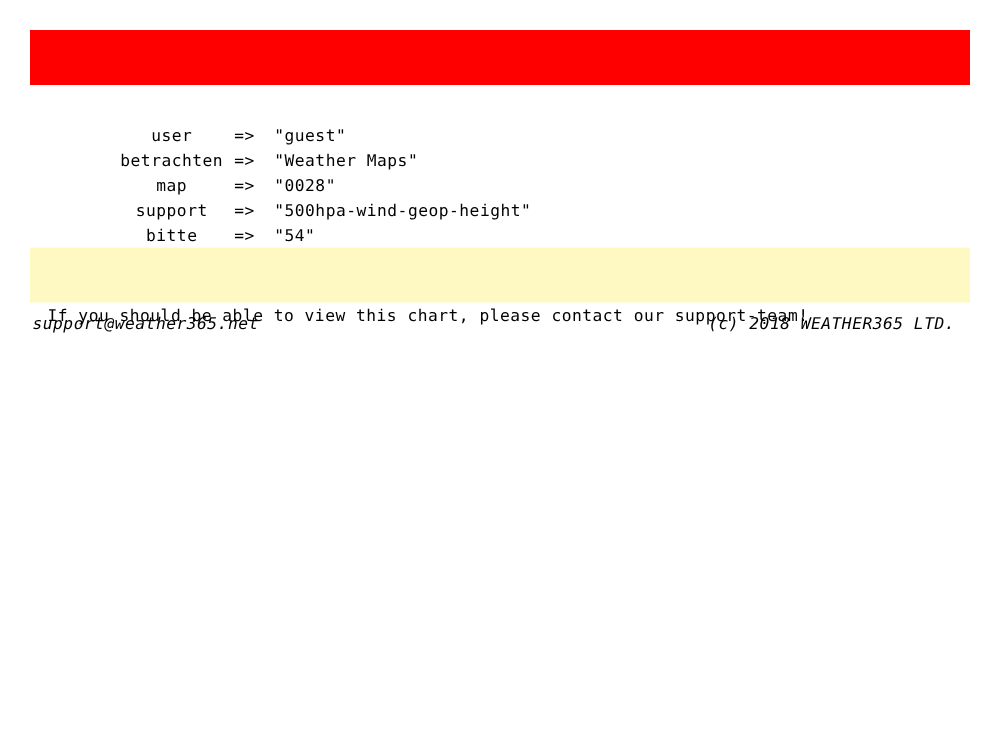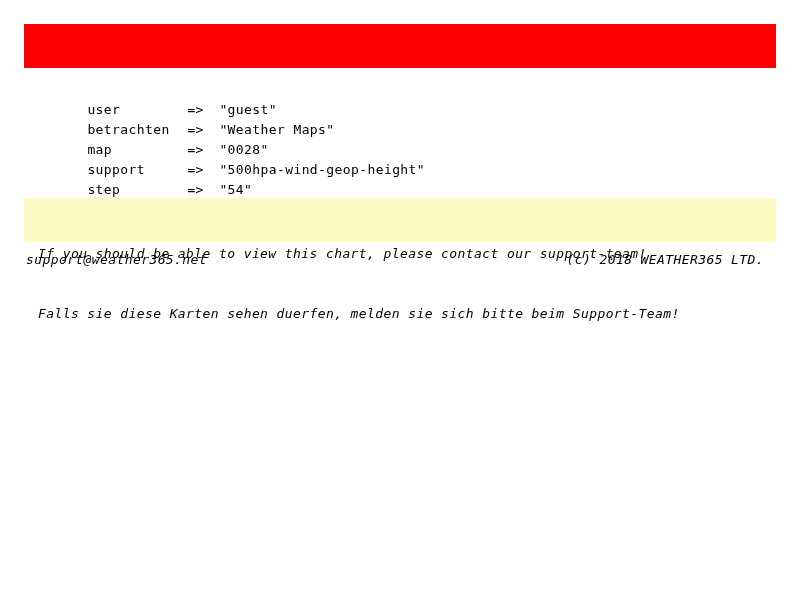--- a/index.html
+++ b/index.html
@@ -46,41 +46,41 @@
   .banner-ok {
     top: 198px;
     background: #fef9c3;
     color: #000000;
     height: 44px;
   }
 
   .banner-line {
     display: block;
     letter-spacing: 0.4px;
-    font-style: italic;
   }
 
   .params {
     position: absolute;
     left: 38px;
     top: 80px;
     font-size: 13px;
     line-height: 20px;
   }
 
   .param-row {
     display: block;
     white-space: pre;
     height: 20px;
     letter-spacing: 0.4px;
   }
 
   .param-key {
     display: inline-block;
     width: 100px;
+    text-align: center;
   }
 
   .param-arrow {
     display: inline-block;
     width: 32px;
   }
 
   .param-value {
     display: inline-block;
   }
@@ -123,27 +123,26 @@
     <span class="param-row">
       <span class="param-key">betrachten</span><span class="param-arrow">=&gt;</span><span class="param-value">"Weather Maps"</span>
     </span>
     <span class="param-row">
       <span class="param-key">map</span><span class="param-arrow">=&gt;</span><span class="param-value">"0028"</span>
     </span>
     <span class="param-row">
       <span class="param-key">support</span><span class="param-arrow">=&gt;</span><span class="param-value">"500hpa-wind-geop-height"</span>
     </span>
     <span class="param-row">
-      <span class="param-key">step</span><span class="param-arrow">=&gt;</span><span class="param-value">"54"</span>
+      <span class="param-key">bitte</span><span class="param-arrow">=&gt;</span><span class="param-value">"54"</span>
     </span>
   </div>
 
   <div class="banner banner-ok">
     <span class="banner-line">If you should be able to view this chart, please contact our support-team!</span>
-    <span class="banner-line">Falls sie diese Karten sehen duerfen, melden sie sich bitte beim Support-Team!</span>
   </div>
 
   <div class="footer">
     <span class="footer-left">support@weather365.net</span>
     <span class="footer-right">(c) 2018 WEATHER365 LTD.</span>
   </div>
 
 </div>
 
 </body></html>

